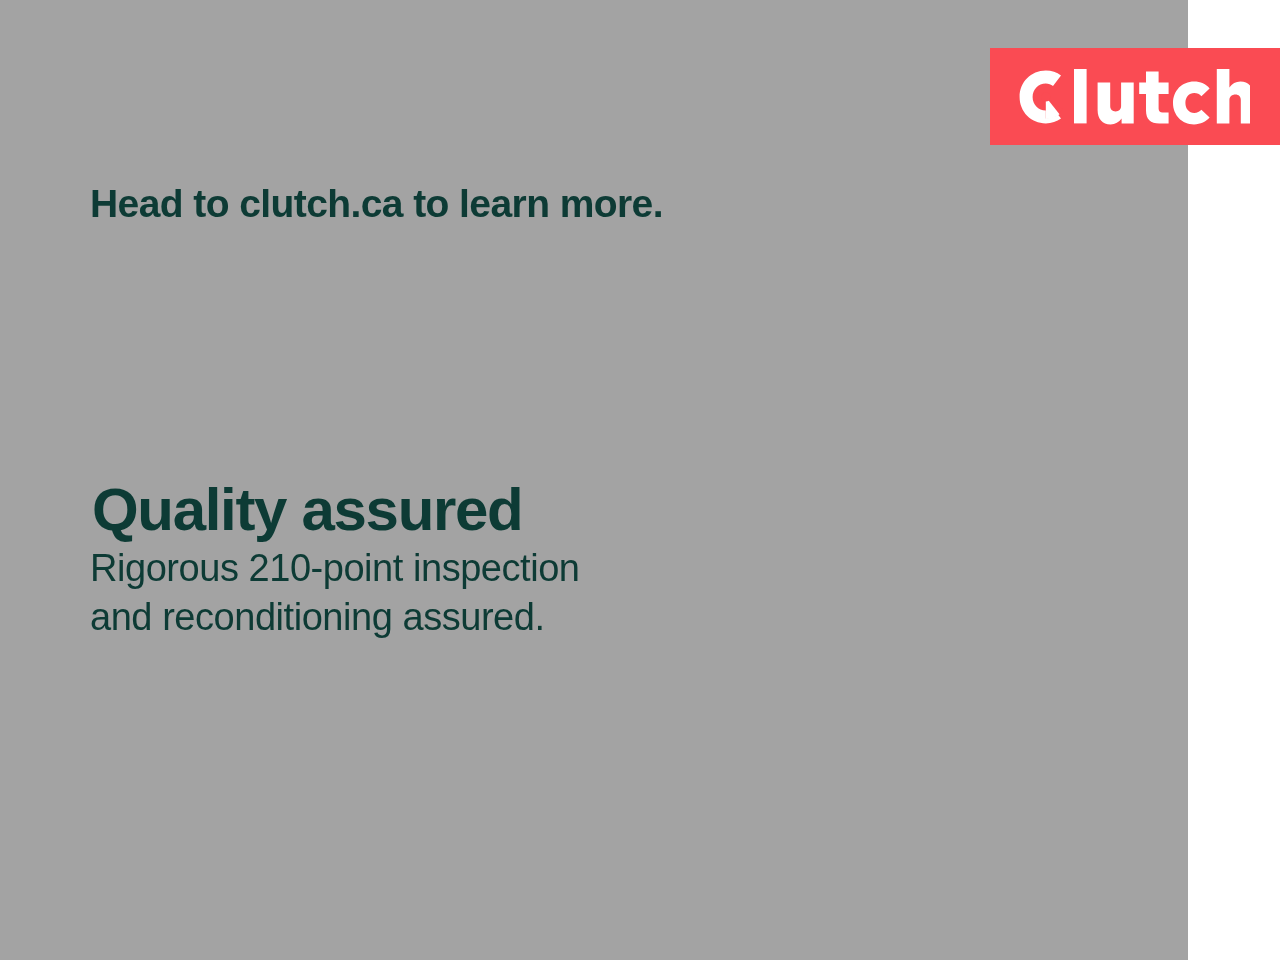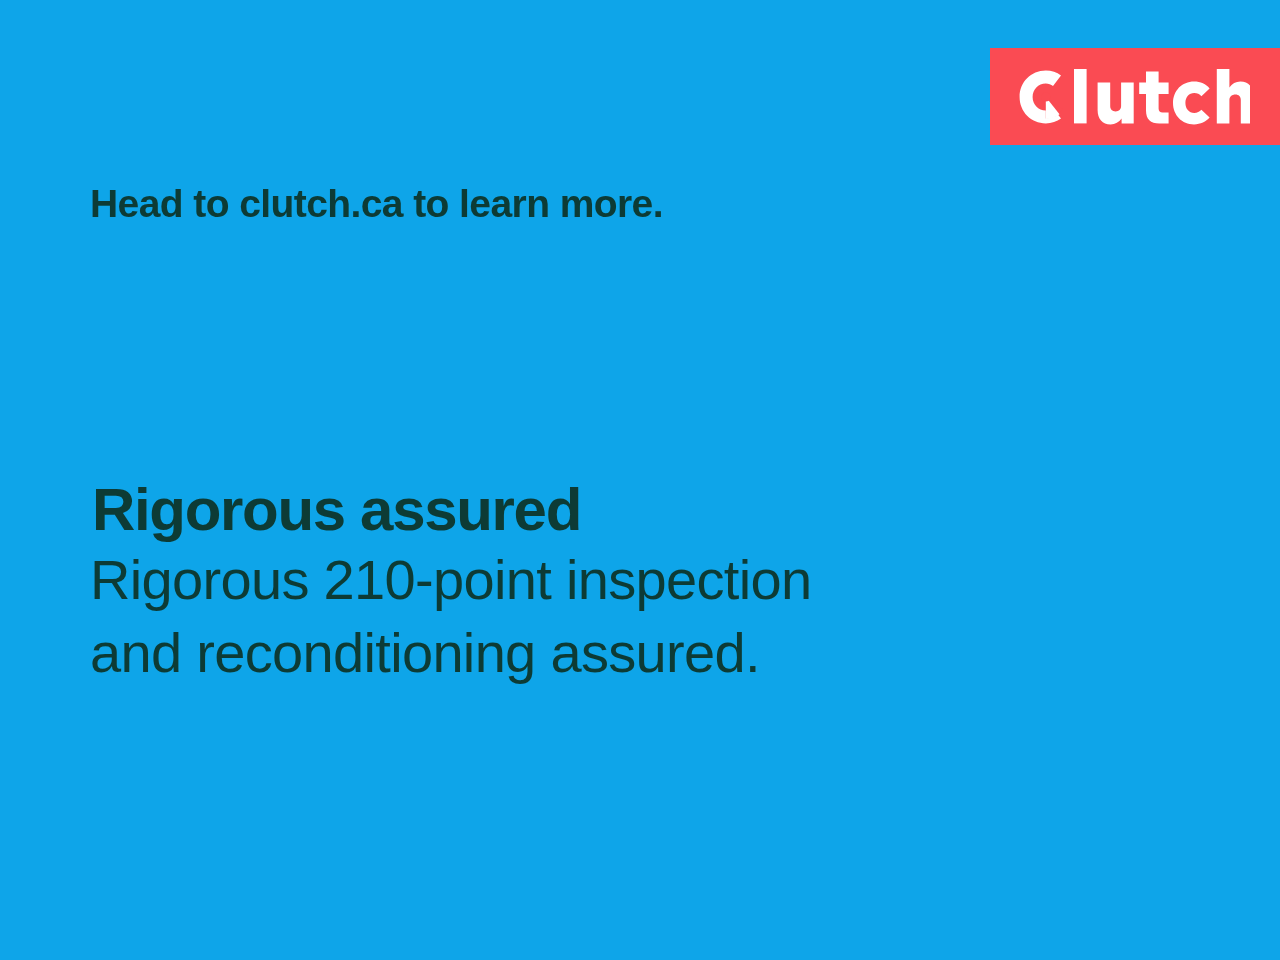--- a/index.html
+++ b/index.html
@@ -10,23 +10,23 @@
   body {
     width: 1280px;
     height: 960px;
     overflow: hidden;
     font-family: "Liberation Sans", "DejaVu Sans", sans-serif;
     -webkit-font-smoothing: antialiased;
   }
 
   #slide {
     position: relative;
-    width: 1280px;
+    width: 1188px;
     height: 960px;
-    background: #0ea5e9;
+    background: #a3a3a3;
     box-sizing: border-box;
   }
 
   
   #logo-block {
     position: absolute;
     left: 990px;
     top: 48px;
     width: 290px;
     height: 97px;
@@ -76,21 +76,21 @@
     font-weight: 700;
     letter-spacing: -0.022em;
     color: #0d3b35;
     white-space: nowrap;
   }
 
   #body-copy {
     position: absolute;
     top: 544px;
     left: 0;
-    font-size: 56px;
+    font-size: 38px;
     line-height: 1.3;
     font-weight: 400;
     letter-spacing: -0.012em;
     color: #0d3b35;
   }
   #body-copy .copy-line {
     display: block;
     white-space: nowrap;
   }
 </style>
@@ -158,21 +158,21 @@
                  C214.0 25.6 211.4 27.8 211.4 31.0
                  L211.4 54.4 L198.8 54.4 Z"></path>
       </svg>
     </div>
   </div>
 
   <div id="content">
 
     <div id="eyebrow">Head to clutch.ca to learn more.</div>
 
-    <h1 id="headline">Rigorous assured</h1>
+    <h1 id="headline">Quality assured</h1>
 
     <div id="body-copy">
       <span class="copy-line">Rigorous 210-point inspection</span>
       <span class="copy-line">and reconditioning assured.</span>
     </div>
 
   </div>
 
 </div>
 

